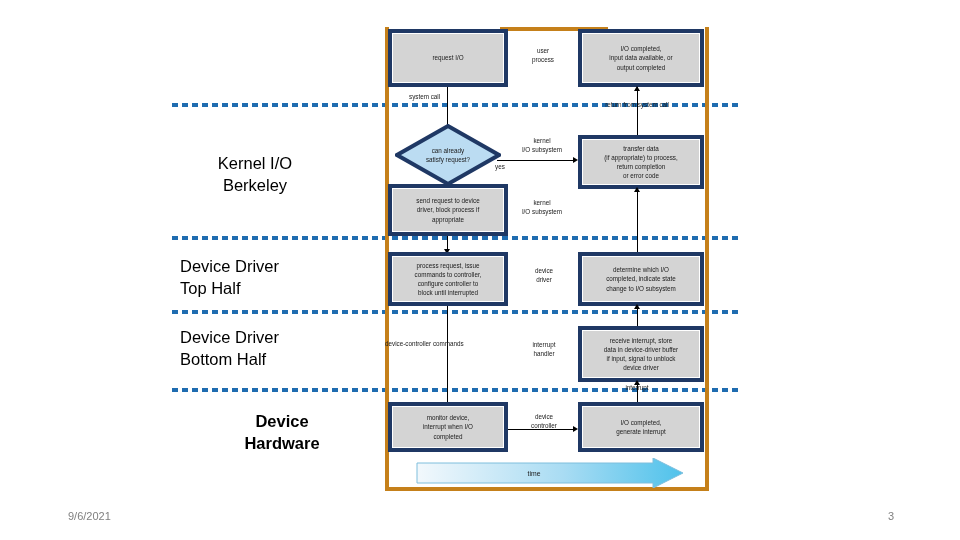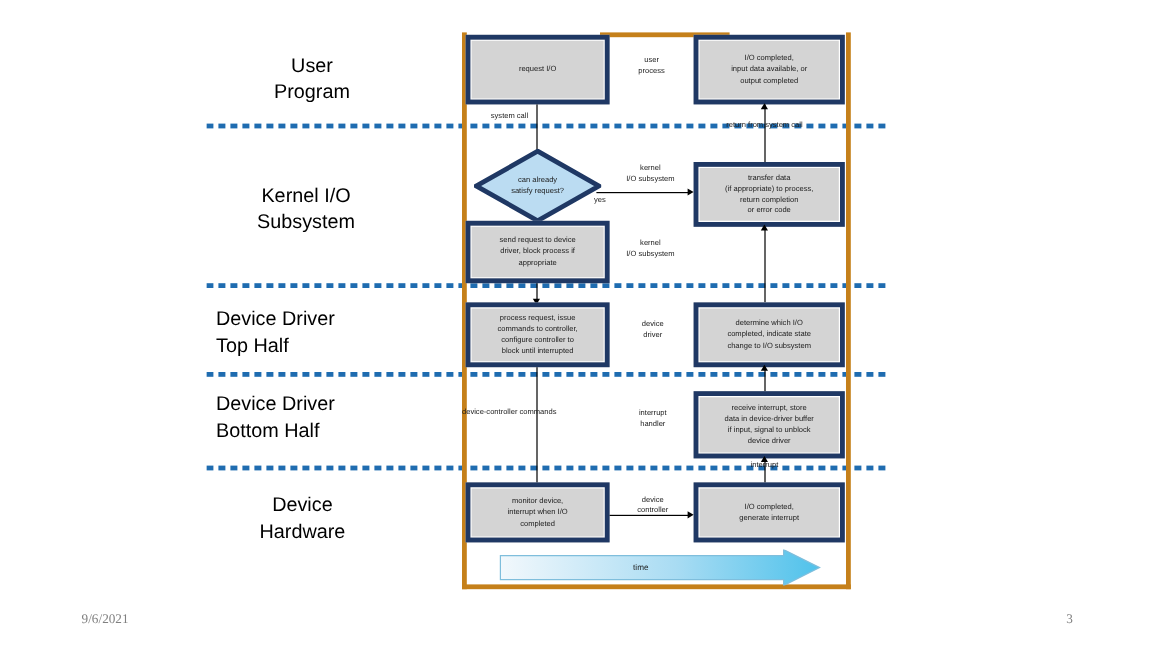--- a/index.html
+++ b/index.html
@@ -67,43 +67,41 @@
 
   
   #timewrap{position:absolute;left:28px;top:432px;width:270px;height:30px;}
   #timewrap .tlabel{
     position:absolute;left:0;top:0;width:238px;height:30px;
     display:flex;align-items:center;justify-content:center;
     font-size:6.8px;color:#1a1a1a;z-index:3;
   }
 
   
-  .footer{position:absolute;bottom:0;color:#808080;font-size:11px;font-family:Liberation Serif, serif;}
+  .footer{position:absolute;bottom:0;color:#808080;font-size:11px;font-family:Liberation Sans, sans-serif;}
   #footer-date{left:68px;top:510px;}
   #footer-center{left:0;top:510px;width:960px;text-align:center;}
   #footer-page{left:0;top:510px;width:960px;text-align:right;padding-right:66px;box-sizing:border-box;}
 </style>
 </head>
 <body>
 
 <div id="slide">
 
-  <div class="layer-label" style="left:190px;top:44px;width:140px;">User
-Program</div>
 
   <div class="layer-label" style="left:185px;top:152px;width:140px;">Kernel I/O
-Subsystem</div>
+Berkeley</div>
 
   <div class="layer-label" style="left:180px;top:255px;width:150px;text-align:left;">Device Driver
 Top Half</div>
 
   <div class="layer-label" style="left:180px;top:326px;width:155px;text-align:left;">Device Driver
 Bottom Half</div>
 
-  <div class="layer-label" style="left:182px;top:410px;width:140px;">Device
+  <div class="layer-label" style="left:212px;top:410px;width:140px;font-weight:bold;">Device
 Hardware</div>
 
   <div class="sep" style="top:103px;"></div>
   <div class="sep" style="top:236px;"></div>
   <div class="sep" style="top:310px;"></div>
   <div class="sep" style="top:388px;"></div>
 
   <div class="orange" style="left:500px;top:27px;width:108px;height:4px;"></div>
   <div class="orange" style="left:385px;top:27px;width:4px;height:464px;"></div>
   <div class="orange" style="left:705px;top:27px;width:4px;height:464px;"></div>

